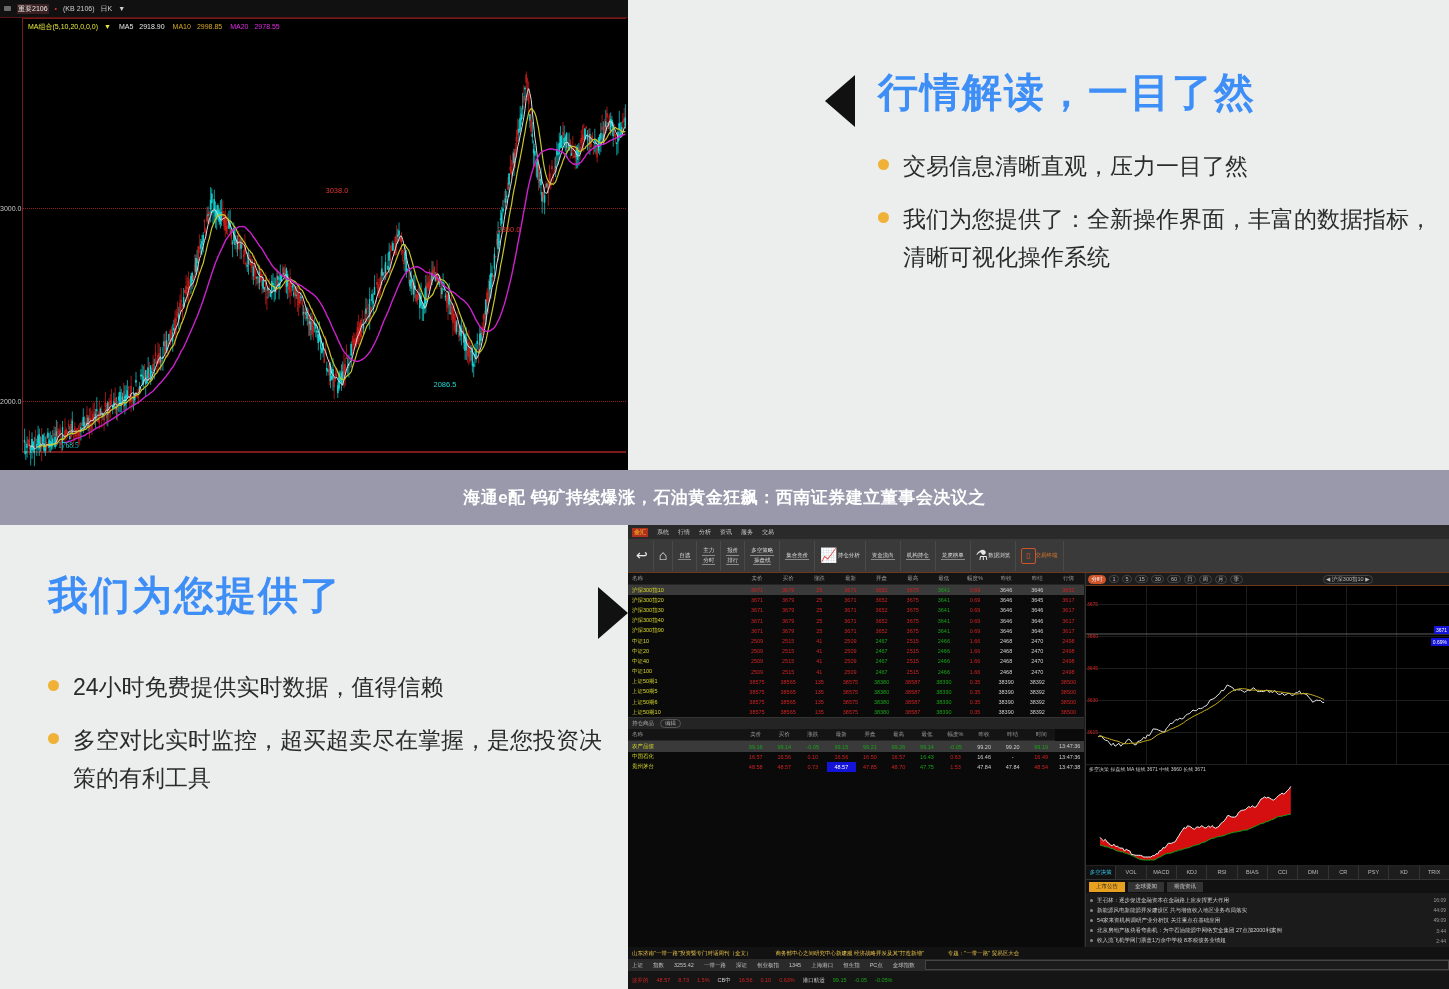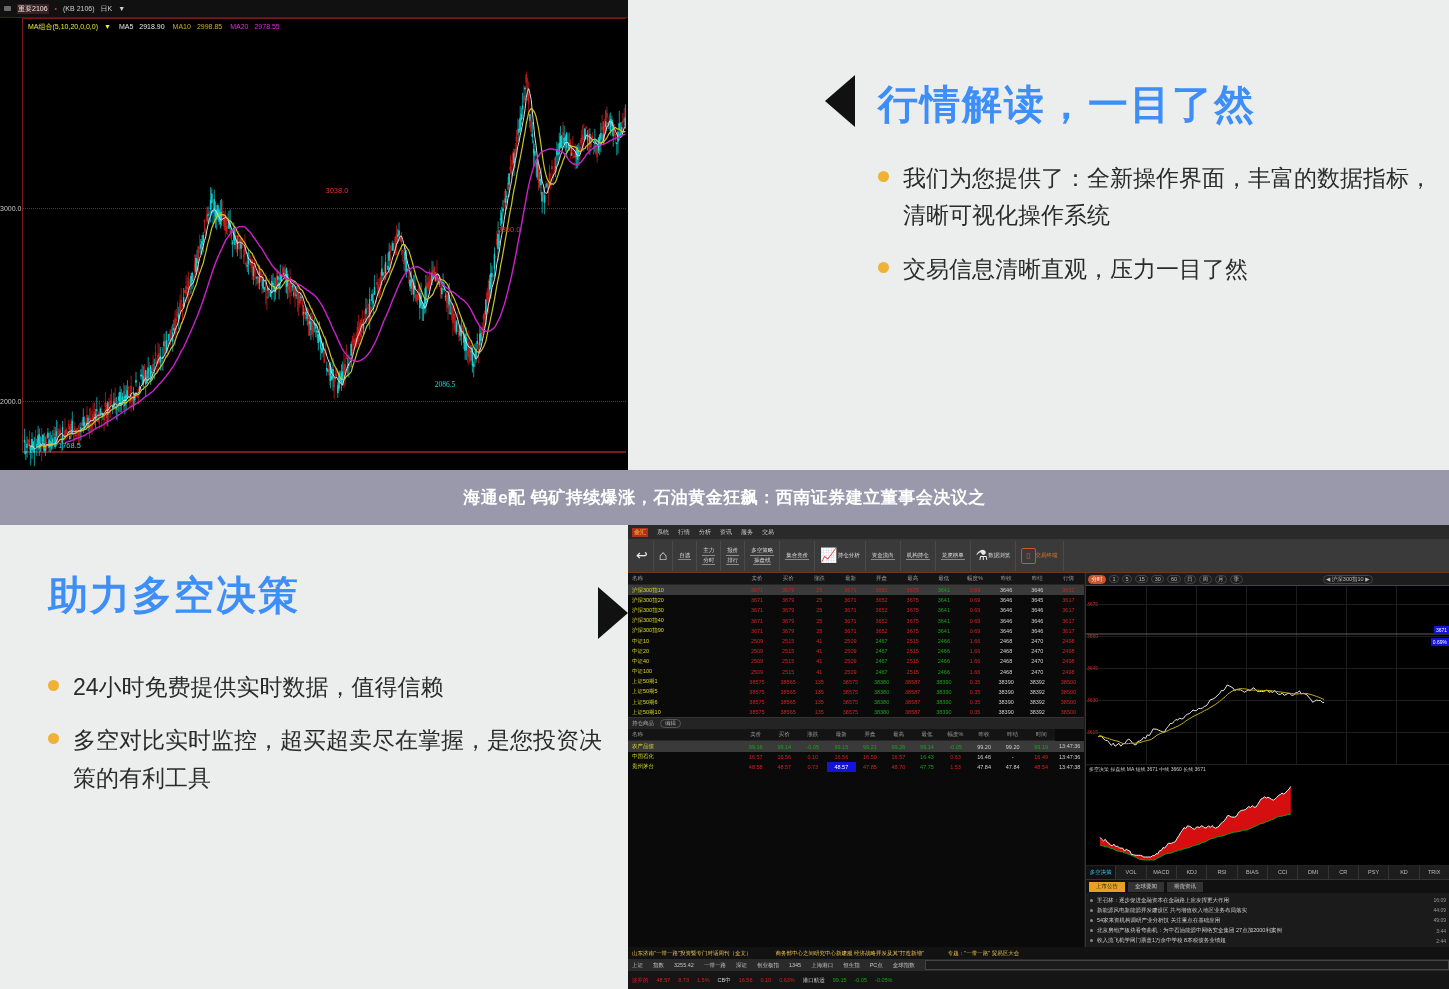--- a/index.html
+++ b/index.html
@@ -21,23 +21,23 @@
   .ma-legend{position:absolute;left:28px;top:4px;font-size:7px;white-space:nowrap;z-index:6;}
   .ma-legend span{margin-right:6px;}
   .ma-y{color:#e8e83c;}
   .ma-w{color:#e6e6e6;}
   .ma-o{color:#d9a82a;}
   .ma-m{color:#e02ce0;}
   .gridline{position:absolute;left:22px;right:2px;height:0;border-top:1px dotted #8c1f1f;z-index:2;}
   .ylab{position:absolute;left:0px;font-size:7px;color:#c9c9c9;transform:translateY(-50%);z-index:5;}
   .xaxis{position:absolute;left:22px;right:2px;bottom:17px;height:0;border-top:1px solid #7a1a1a;}
   .annot{position:absolute;font-size:7.5px;color:#d33;white-space:nowrap;z-index:7;transform:translateX(-50%);margin-left:17px;}
-  .annot.cy{color:#1fd6d6;font-family:Liberation Serif, serif;}
+  .annot.cy{color:#1fd6d6;}
   .bottom-left-lab{position:absolute;left:26px;bottom:20px;font-size:7px;color:#e8e83c;z-index:6;}
-  .bottom-left-lab2{position:absolute;left:58px;bottom:20px;font-size:7.5px;color:#1fd6d6;z-index:6;}
+  .bottom-left-lab2{position:absolute;left:58px;bottom:20px;font-size:7.5px;color:#1fd6d6;z-index:6;font-family:Liberation Serif, serif;}
 
   
   .arrow-left{position:absolute;width:0;height:0;border-top:26px solid transparent;border-bottom:26px solid transparent;border-left:30px solid #111;}
   .arrow-right{position:absolute;width:0;height:0;border-top:26px solid transparent;border-bottom:26px solid transparent;border-right:30px solid #111;}
 
   
   .text-panel{position:absolute;}
   .headline{font-size:40px;font-weight:bold;color:#3d8ef7;letter-spacing:2px;line-height:1.1;white-space:nowrap;}
   .bullets{margin-top:34px;}
   .bullet-row{display:flex;align-items:flex-start;margin-bottom:16px;}
@@ -1136,43 +1136,43 @@
         <div class="annot" style="left:492px;top:207px;">2850.0</div>
         <div class="annot cy" style="left:428px;top:362px;">2086.5</div>
 
         <div class="bottom-left-lab">&nbsp;</div>
         <div class="bottom-left-lab2">1768.5</div>
       </div>
     </div>
 
     <div class="arrow-right" style="left:825px;top:75px;"></div>
 
-    <div class="text-panel" style="left:878px;top:82px;width:560px;">
+    <div class="text-panel" style="left:878px;top:70px;width:560px;">
       <div class="headline">行情解读，一目了然</div>
       <div class="bullets">
         <div class="bullet-row">
           <div class="bullet-dot"></div>
-          <div class="bullet-text">我们为您提供了：全新操作界面，丰富的数据指标，清晰可视化操作系统</div>
+          <div class="bullet-text">交易信息清晰直观，压力一目了然</div>
         </div>
         <div class="bullet-row">
           <div class="bullet-dot"></div>
-          <div class="bullet-text">交易信息清晰直观，压力一目了然</div>
+          <div class="bullet-text">我们为您提供了：全新操作界面，丰富的数据指标，清晰可视化操作系统</div>
         </div>
       </div>
     </div>
   </div>
 
   <div class="title-bar">
     <div class="t">海通e配 钨矿持续爆涨，石油黄金狂飙：西南证券建立董事会决议之</div>
   </div>
 
   <div class="bottom-section">
 
     <div class="text-panel" style="left:48px;top:48px;width:560px;">
-      <div class="headline">助力多空决策</div>
+      <div class="headline">我们为您提供了</div>
       <div class="bullets" style="margin-top:52px;">
         <div class="bullet-row">
           <div class="bullet-dot"></div>
           <div class="bullet-text">24小时免费提供实时数据，值得信赖</div>
         </div>
         <div class="bullet-row">
           <div class="bullet-dot"></div>
           <div class="bullet-text">多空对比实时监控，超买超卖尽在掌握，是您投资决策的有利工具</div>
         </div>
       </div>

